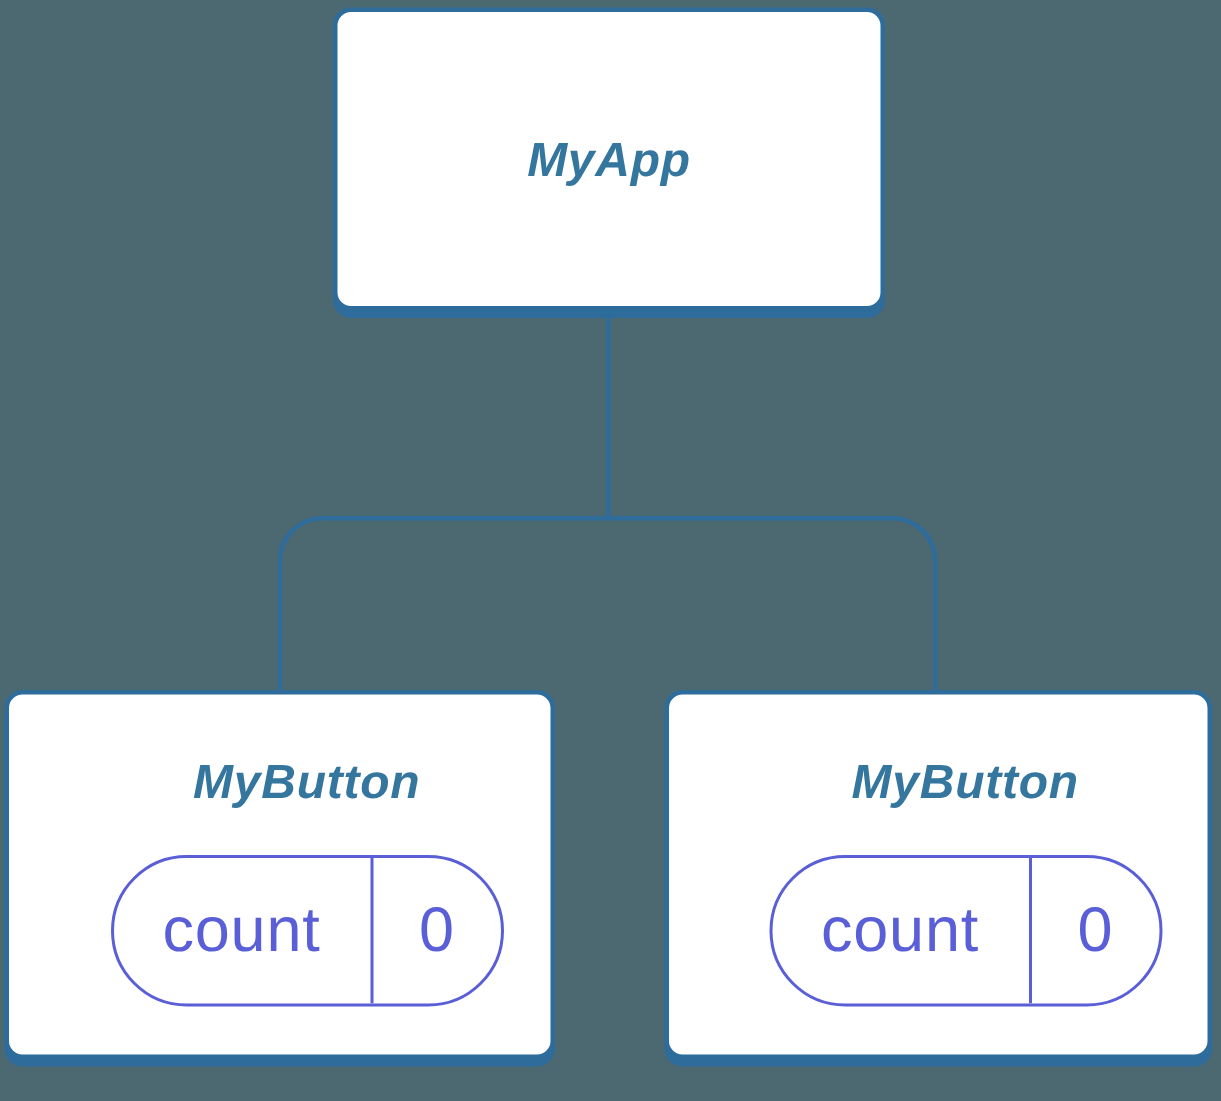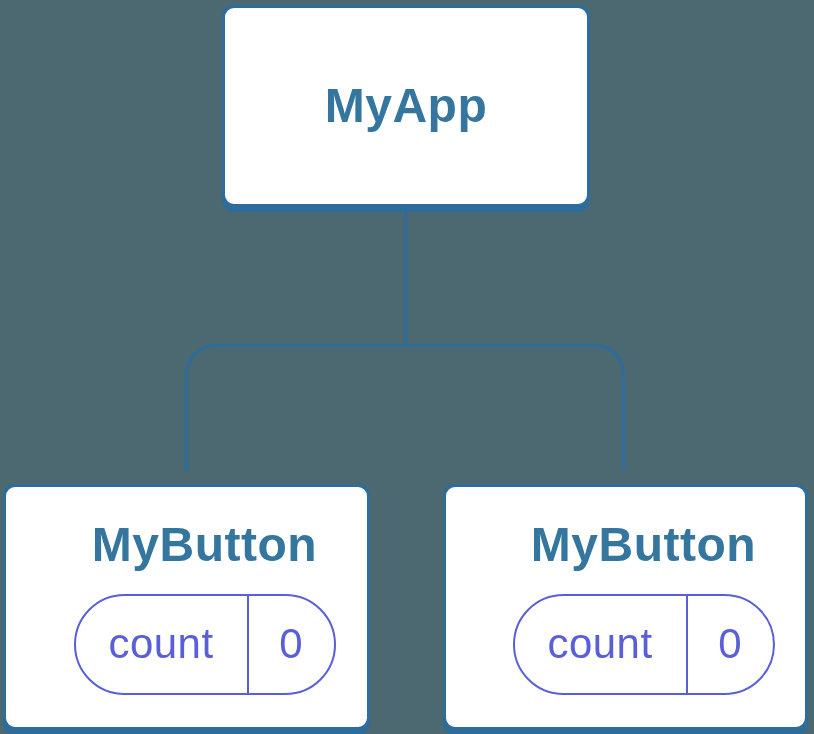--- a/index.html
+++ b/index.html
@@ -27,32 +27,33 @@
     background: var(--card-fill);
     border: 3px solid var(--stroke);
     border-radius: 12px;
     box-shadow: 0 5px 0 var(--stroke);
     display: flex;
     flex-direction: column;
     align-items: center;
     justify-content: center;
   }
   .node-label {
-    font-size: 48px;
+    font-size: 32px;
     font-weight: 700;
     line-height: 50px;
     letter-spacing: 0.5px;
     color: var(--node-label);
+    font-style: italic;
   }
   .root-card {
     left: 222px; top: 5px;
     width: 368px; height: 202px;
   }
   .child-card {
-    top: 484px;
+    top: 460px;
     width: 367px; height: 246px;
     gap: 24px;
     padding-left: 36px;
   }
   .child-card.left  { left: 3px; }
   .child-card.right { left: 443px; width: 365px; }
   .connector-stem {
     position: absolute;
     left: 404px; top: 211px;
     width: 3px; height: 134px;

